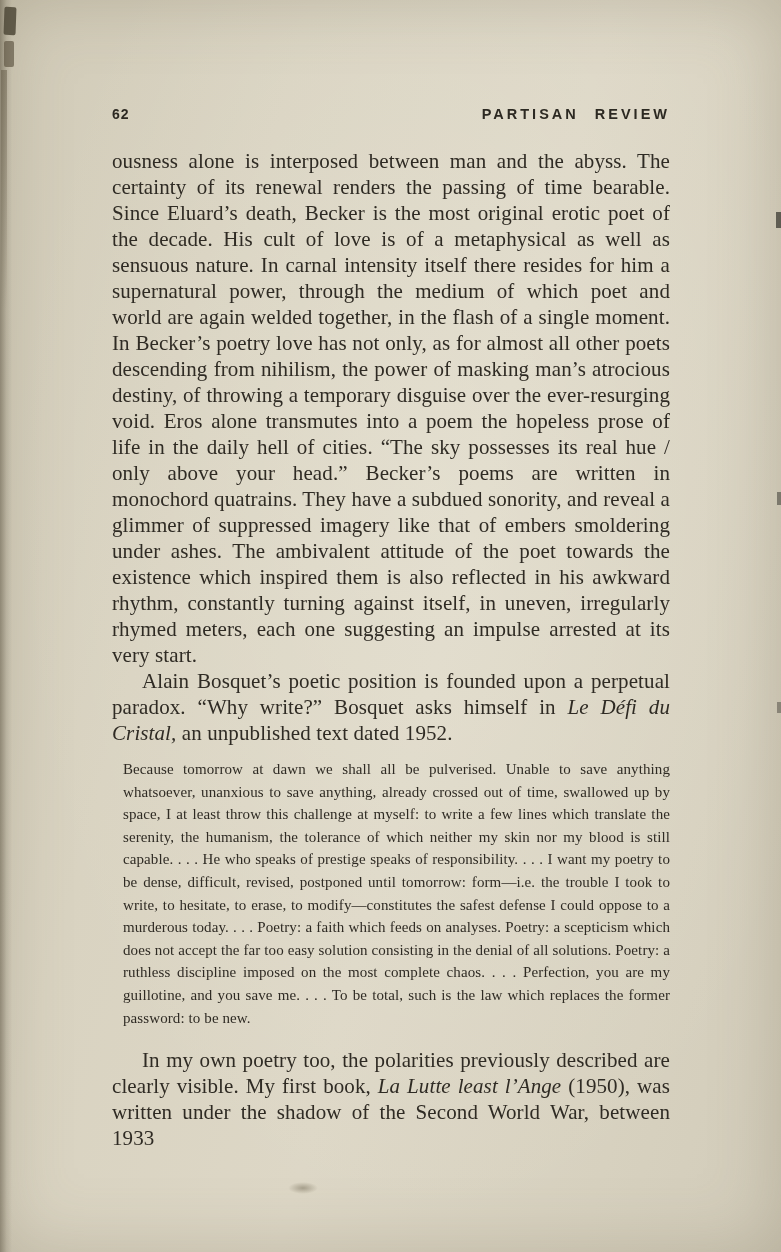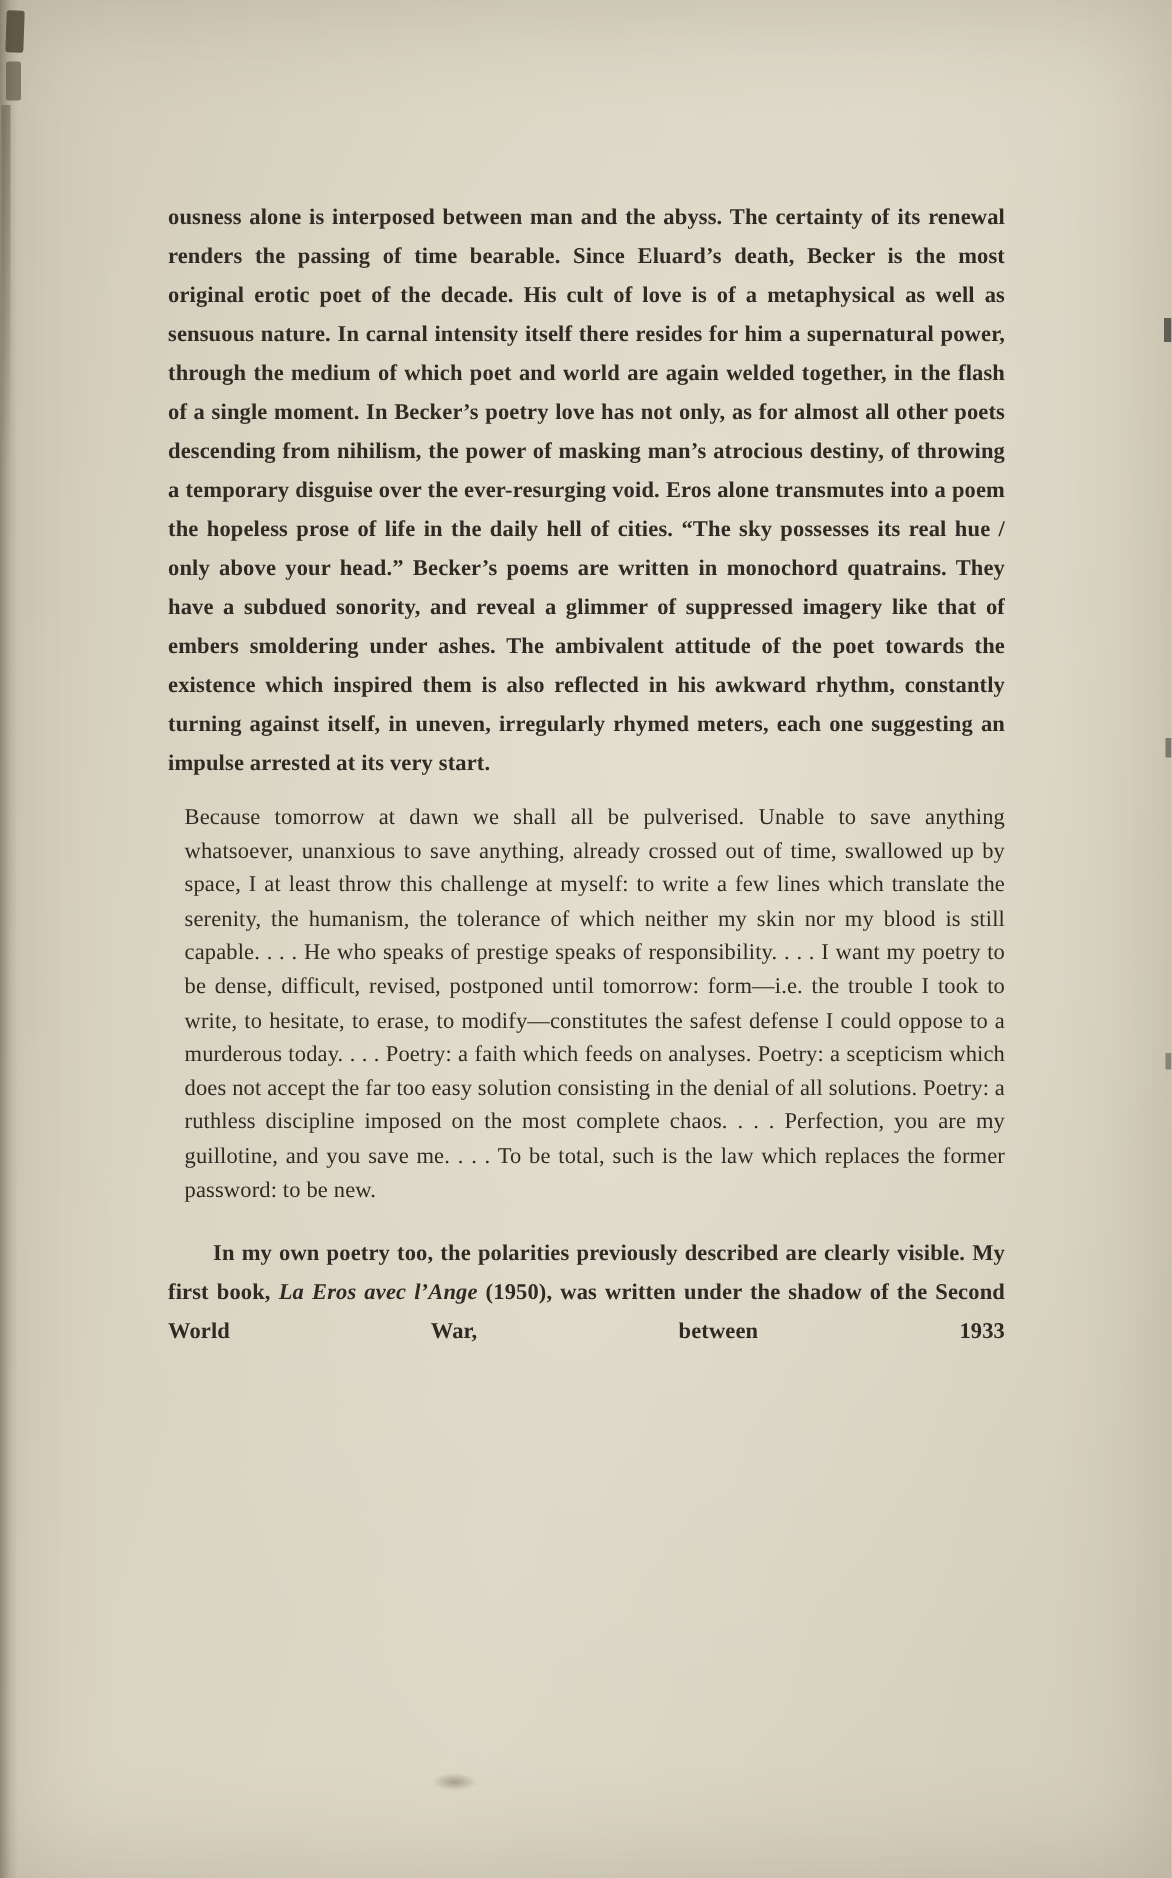--- a/index.html
+++ b/index.html
@@ -60,25 +60,24 @@
     letter-spacing: 1px;
   }
   .journal {
     font-size: 14.5px;
     letter-spacing: 3px;
     word-spacing: 9px;
   }
   main { margin-top: 26px; }
   p {
     margin: 0;
-    font-size: 15px;
+    font-size: 21px;
     line-height: 26px;
     text-align: justify;
     letter-spacing: 0.1px;
-    font-weight: bold;
   }
   p.indent { text-indent: 30px; }
   p.last { -moz-text-align-last: justify; text-align-last: justify; }
   blockquote {
     margin: 12px 0 18px 11px;
     font-size: 15px;
     line-height: 22.6px;
     text-align: justify;
     letter-spacing: 0.1px;
   }
@@ -91,23 +90,28 @@
   <div class="edge-left"></div>
   <div class="artifact a1"></div>
   <div class="artifact a2"></div>
   <div class="artifact a3"></div>
   <div class="artifact r1"></div>
   <div class="artifact r2"></div>
   <div class="artifact r3"></div>
   <div class="artifact smudge"></div>
 
   <div class="page-content">
+    <header class="running-head">
+      <span class="page-num">62</span>
+      <span class="journal">PARTISAN REVIEW</span>
+    </header>
 
     <main>
       <p class="cont">ousness alone is interposed between man and the abyss. The certainty of its renewal renders the passing of time bearable. Since Eluard’s death, Becker is the most original erotic poet of the decade. His cult of love is of a metaphysical as well as sensuous nature. In carnal intensity itself there resides for him a supernatural power, through the medium of which poet and world are again welded together, in the flash of a single moment. In Becker’s poetry love has not only, as for almost all other poets descending from nihilism, the power of masking man’s atrocious destiny, of throwing a temporary disguise over the ever-resurging void. Eros alone transmutes into a poem the hopeless prose of life in the daily hell of cities. “The sky possesses its real hue / only above your head.” Becker’s poems are written in monochord quatrains. They have a subdued sonority, and reveal a glimmer of suppressed imagery like that of embers smoldering under ashes. The ambivalent attitude of the poet towards the existence which inspired them is also reflected in his awkward rhythm, constantly turning against itself, in uneven, irregularly rhymed meters, each one suggesting an impulse arrested at its very start.</p>
 
+      <p class="indent"><span>Alain Bosquet’s poetic position is founded upon a perpetual paradox. “Why write?” Bosquet asks himself in </span><i>Le Défi du Cristal,</i><span> an unpublished text dated 1952.</span></p>
 
       <blockquote>Because tomorrow at dawn we shall all be pulverised. Unable to save anything whatsoever, unanxious to save anything, already crossed out of time, swallowed up by space, I at least throw this challenge at myself: to write a few lines which translate the serenity, the humanism, the tolerance of which neither my skin nor my blood is still capable. . . . He who speaks of prestige speaks of responsibility. . . . I want my poetry to be dense, difficult, revised, postponed until tomorrow: form—i.e. the trouble I took to write, to hesitate, to erase, to modify—constitutes the safest defense I could oppose to a murderous today. . . . Poetry: a faith which feeds on analyses. Poetry: a scepticism which does not accept the far too easy solution consisting in the denial of all solutions. Poetry: a ruthless discipline imposed on the most complete chaos. . . . Perfection, you are my guillotine, and you save me. . . . To be total, such is the law which replaces the former password: to be new.</blockquote>
 
-      <p class="indent last"><span>In my own poetry too, the polarities previously described are clearly visible. My first book, </span><i>La Eros avec l’Ange</i><span> (1950), was written under the shadow of the Second World War, between 1933</span></p>
+      <p class="indent last"><span>In my own poetry too, the polarities previously described are clearly visible. My first book, </span><i>La Lutte least l’Ange</i><span> (1950), was written under the shadow of the Second World War, between 1933</span></p>
     </main>
   </div>
 </div>
 
 </body></html>

